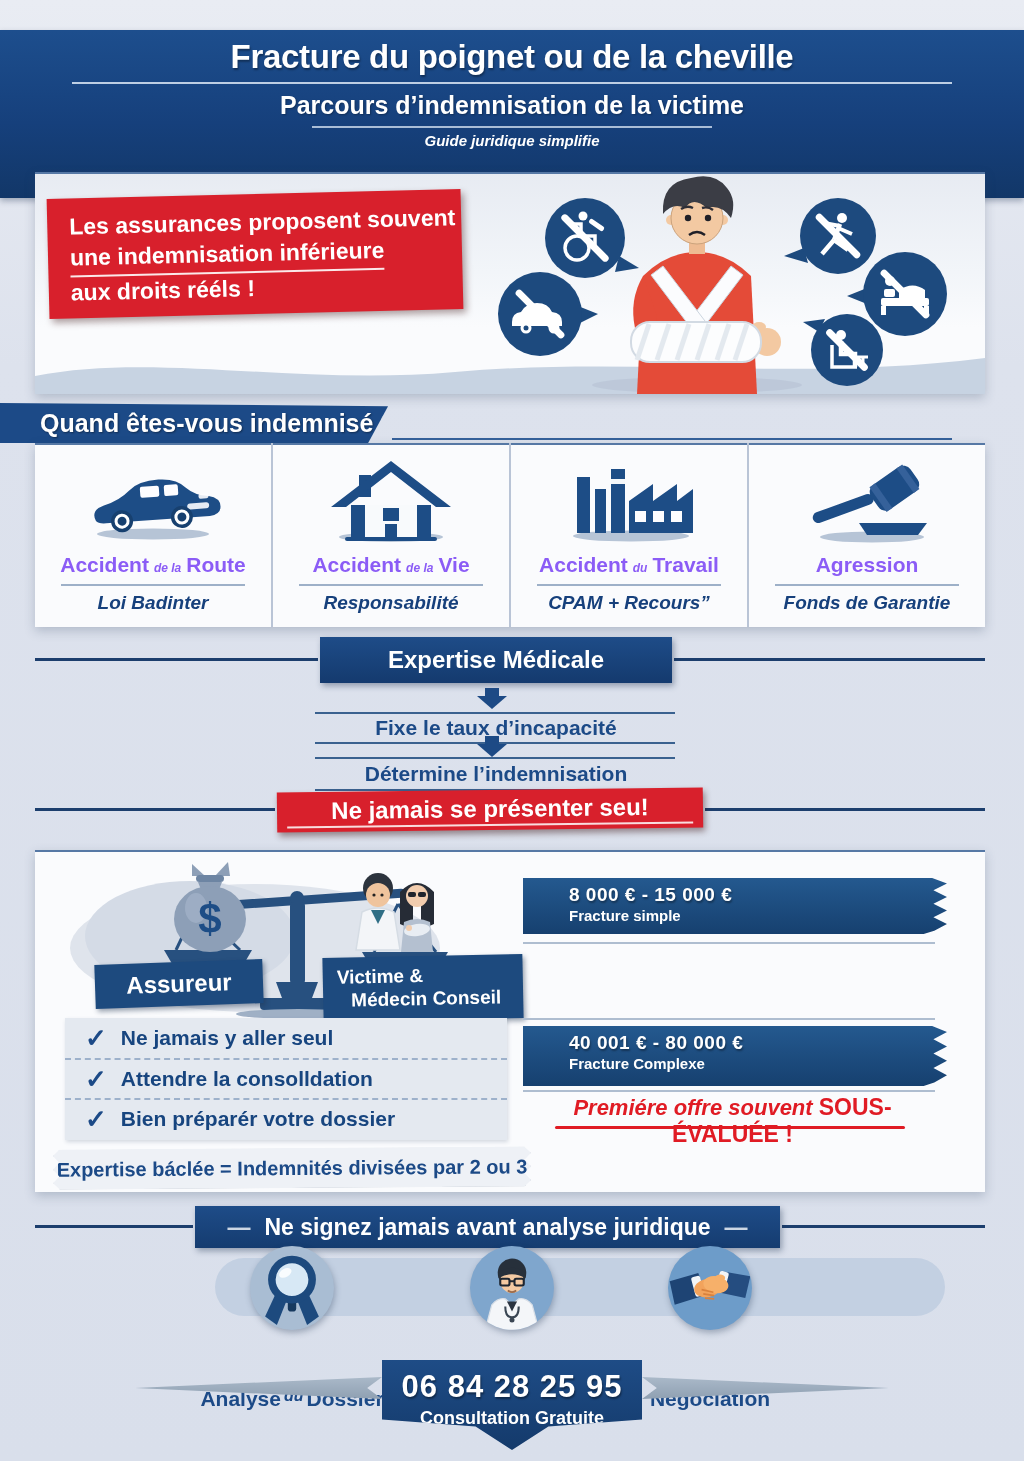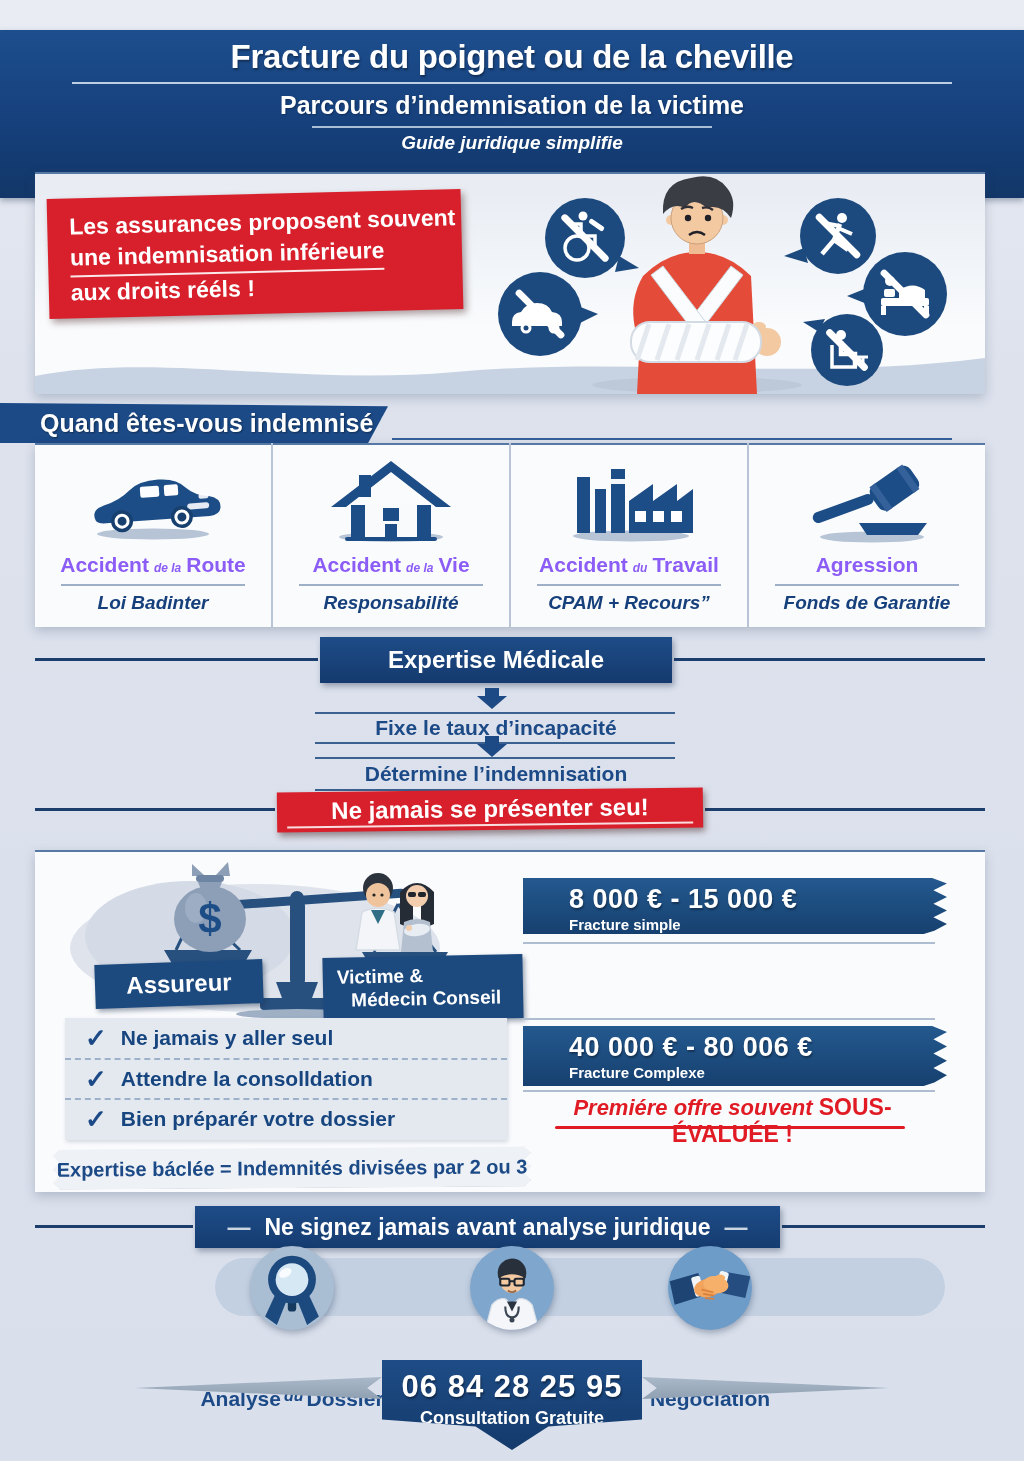--- a/index.html
+++ b/index.html
@@ -11,21 +11,21 @@
 
   
   .header-band { top:30px; left:0; width:1024px; height:168px;
     background:linear-gradient(180deg,#1d4e8d 0%, #16407c 55%, #123768 100%);
     box-shadow:0 3px 6px rgba(30,50,80,.35); color:#fff; text-align:center; }
   .header-title { margin-top:8px; font-size:33px; font-weight:bold; letter-spacing:-.3px;
     text-shadow:1px 2px 2px rgba(0,0,0,.35); }
   .header-line1 { margin:6px auto 0; width:880px; height:2px; background:rgba(220,232,246,.85); }
   .header-subtitle { margin-top:7px; font-size:25px; font-weight:bold; text-shadow:1px 1px 2px rgba(0,0,0,.3); }
   .header-line2 { margin:6px auto 0; width:400px; height:2px; background:rgba(220,232,246,.75); }
-  .header-tagline { margin-top:4px; font-size:19px; font-style:italic; font-weight:bold; }
+  .header-tagline { margin-top:4px; font-size:15px; font-style:italic; font-weight:bold; }
 
   
   .card { background:#fafbfd; box-shadow:0 4px 10px rgba(50,70,100,.25); }
   .card::before { content:""; position:absolute; top:0; left:0; right:0; height:2px; background:#5678a5; }
 
   .hero-card { top:172px; left:35px; width:950px; height:222px;
     background:linear-gradient(180deg,#e7ebf2 0%, #f2f5f9 45%, #fafbfd 70%); overflow:hidden; }
   .hero-wave { bottom:0; left:0; }
   .warn-box { left:13px; top:22px; width:414px; height:120px; background:#d8202c;
     transform:rotate(-1.4deg); box-shadow:3px 4px 7px rgba(60,20,20,.4);
@@ -81,21 +81,21 @@
   .check-glyph { color:#1c4a87; font-size:26px; font-weight:bold; margin-right:14px; }
   .check-text { color:#17457f; font-size:21px; font-weight:bold; }
   .strip { left:18px; top:298px; width:478px; height:40px; background:#eef1f6; transform:rotate(-.4deg);
     box-shadow:1px 3px 5px rgba(60,80,110,.35); color:#1c4a87; font-size:20px; font-weight:bold;
     text-align:center; line-height:40px;
     clip-path:polygon(1.4% 0,98.6% 0,100% 16%,98.7% 33%,100% 50%,98.7% 67%,100% 84%,98.6% 100%,1.4% 100%,0 84%,1.3% 67%,0 50%,1.3% 33%,0 16%); }
 
   .ribbon { left:488px; width:424px; background:linear-gradient(180deg,#24598f,#16406f);
     box-shadow:2px 3px 6px rgba(30,50,80,.4); color:#fff; padding:6px 0 0 46px;
     clip-path:polygon(0 0,96.5% 0,100% 10%,96.8% 22%,100% 34%,96.8% 46%,100% 58%,96.8% 70%,100% 82%,97% 94%,94.5% 100%,0 100%); }
-  .ribbon-amount { font-size:27px; font-weight:bold; letter-spacing:.5px; text-shadow:1px 2px 2px rgba(0,0,0,.35); }
+  .ribbon-amount { font-size:19px; font-weight:bold; letter-spacing:.5px; text-shadow:1px 2px 2px rgba(0,0,0,.35); }
   .ribbon-label { font-size:15px; font-weight:bold; margin-top:1px; }
   .ribbon-sep { left:488px; width:412px; height:2px; background:#aebdd0; }
   .red-warn { left:495px; top:244px; width:405px; text-align:center;
     color:#e01b24; font-size:22px; font-weight:bold; font-style:italic; }
   .red-warn .strong { font-style:normal; font-size:23px; }
   .red-warn-line { left:520px; top:276px; width:350px; height:3px; background:#e01b24; border-radius:2px; }
 
   
   .bottom-banner { top:1206px; left:195px; width:585px; height:42px;
     background:linear-gradient(180deg,#1e4c88,#153c70); box-shadow:2px 3px 6px rgba(30,50,80,.4);
@@ -410,21 +410,21 @@
 
     <div class="abs strip">Expertise báclée = Indemnités divisées par 2 ou 3 !</div>
 
     <div class="abs ribbon" style="top:28px;height:56px;">
       <div class="ribbon-amount">8 000 € - 15 000 €</div>
       <div class="ribbon-label">Fracture simple</div>
     </div>
     <div class="abs ribbon-sep" style="top:92px;"></div>
     <div class="abs ribbon-sep" style="top:168px;"></div>
     <div class="abs ribbon" style="top:176px;height:60px;">
-      <div class="ribbon-amount">40 000 € - 80 006 €</div>
+      <div class="ribbon-amount">40 001 € - 80 000 €</div>
       <div class="ribbon-label">Fracture Complexe</div>
     </div>
     <div class="abs ribbon-sep" style="top:240px;"></div>
 
     <div class="abs red-warn">
       <span>Premiére offre souvent </span><span class="strong">SOUS-ÉVALUÉE !</span>
     </div>
     <div class="abs red-warn-line"></div>
   </div>
 

